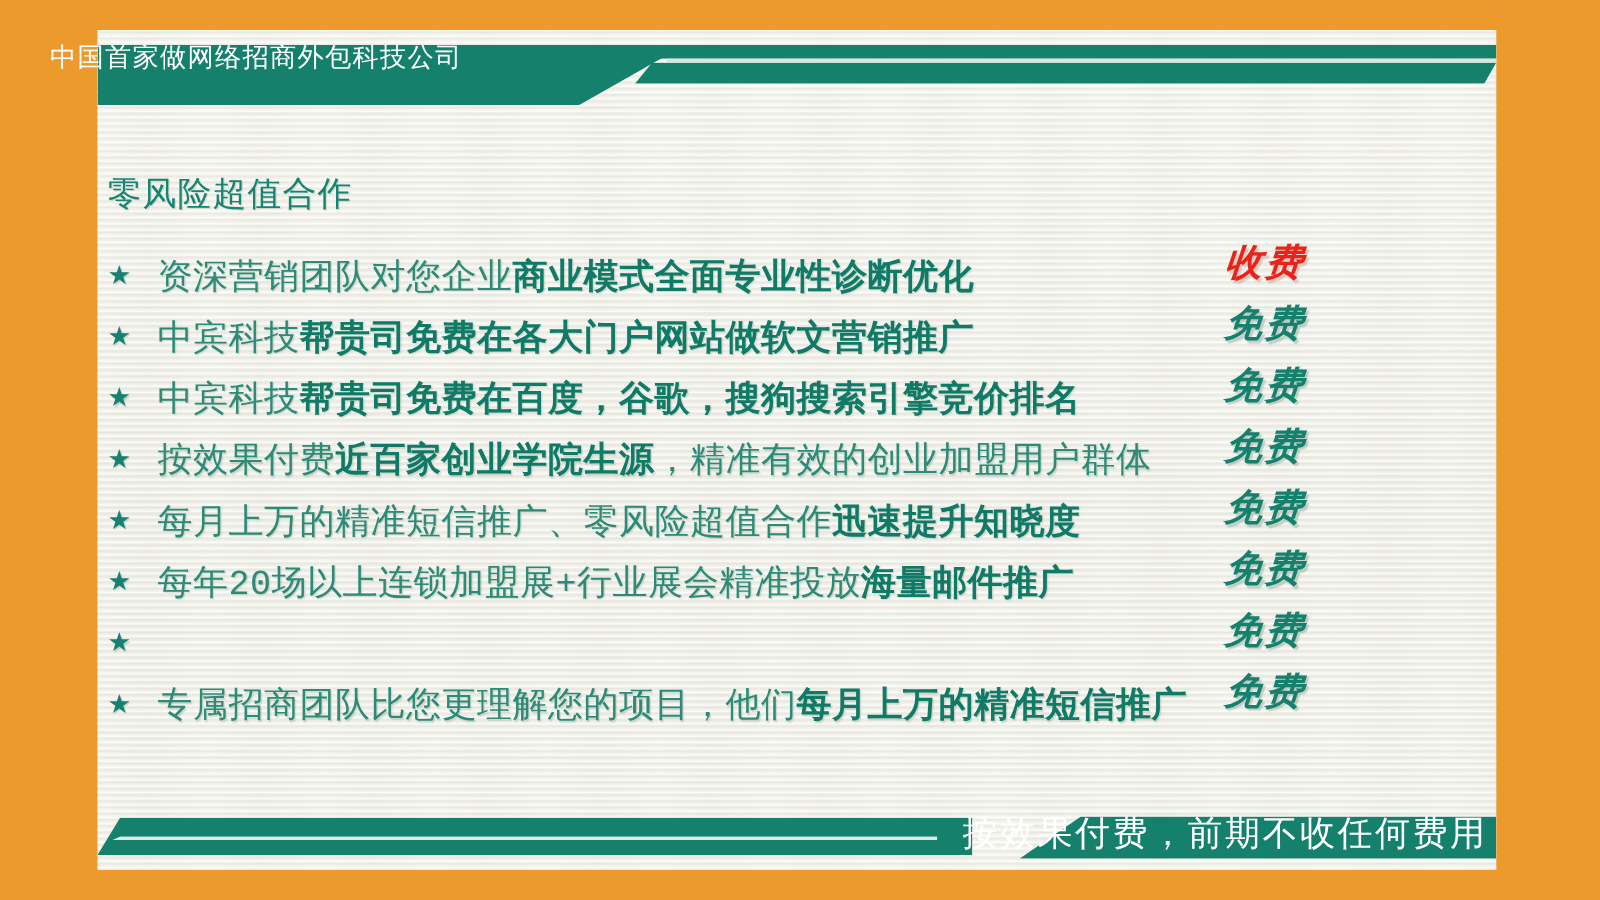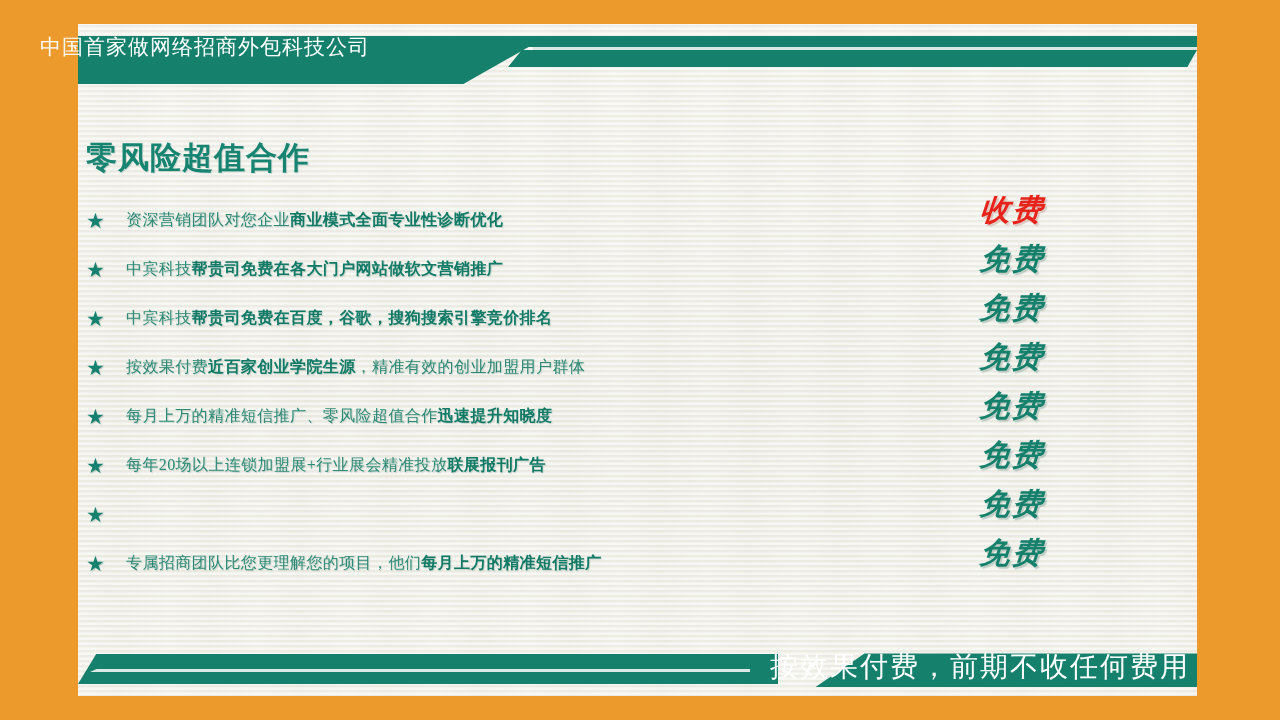--- a/index.html
+++ b/index.html
@@ -90,22 +90,22 @@
     letter-spacing: 1px;
     white-space: nowrap;
     line-height: 1;
   }
 
   
   .section-title {
     position: absolute;
     left: 86px;
     top: 137px;
-    font-size: 31px;
-    font-weight: bold;
+    font-size: 27px;
+    font-weight: normal;
     color: #168471;
     letter-spacing: 1px;
     white-space: nowrap;
     text-shadow: 1px 1px 0 rgba(140,170,160,0.35);
   }
 
   
   #list {
     position: absolute;
     left: 86px;
@@ -121,22 +121,22 @@
   .bullet {
     width: 40px;
     flex: 0 0 40px;
     font-size: 21px;
     line-height: 1;
     color: #158170;
     text-align: left;
     text-shadow: 1px 1px 1px rgba(120,150,140,0.45);
   }
   .rowtext {
-    font-family: Liberation Serif, serif;
-    font-size: 16px;
+    font-family: Liberation Mono, monospace;
+    font-size: 28px;
     color: #2C8A76;
     white-space: nowrap;
     letter-spacing: 0.4px;
     text-shadow: 1px 1px 1px rgba(150,175,165,0.45);
   }
   .rowtext .hl {
     font-weight: bold;
     color: #0F7A66;
   }
   .price {
@@ -239,21 +239,21 @@
         <span class="rowtext"><span>按效果付费</span><span class="hl">近百家创业学院生源</span><span>，精准有效的创业加盟用户群体</span></span>
         <span class="price">免费</span>
       </div>
       <div class="row">
         <span class="bullet">★</span>
         <span class="rowtext"><span>每月上万的精准短信推广、零风险超值合作</span><span class="hl">迅速提升知晓度</span><span></span></span>
         <span class="price">免费</span>
       </div>
       <div class="row">
         <span class="bullet">★</span>
-        <span class="rowtext"><span>每年20场以上连锁加盟展+行业展会精准投放</span><span class="hl">联展报刊广告</span><span></span></span>
+        <span class="rowtext"><span>每年20场以上连锁加盟展+行业展会精准投放</span><span class="hl">海量邮件推广</span><span></span></span>
         <span class="price">免费</span>
       </div>
       <div class="row">
         <span class="bullet">★</span>
         <span class="price">免费</span>
       </div>
       <div class="row">
         <span class="bullet">★</span>
         <span class="rowtext"><span>专属招商团队比您更理解您的项目，他们</span><span class="hl">每月上万的精准短信推广</span><span></span></span>
         <span class="price">免费</span>

